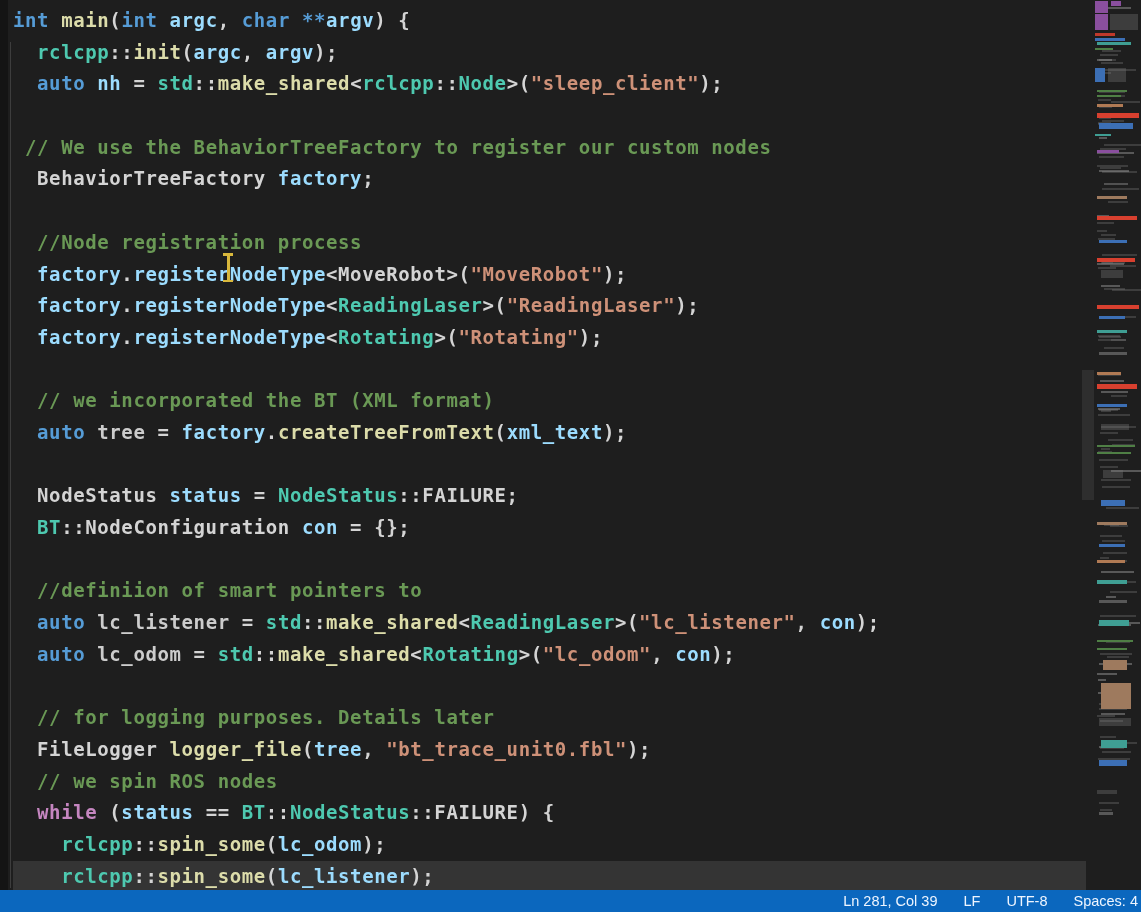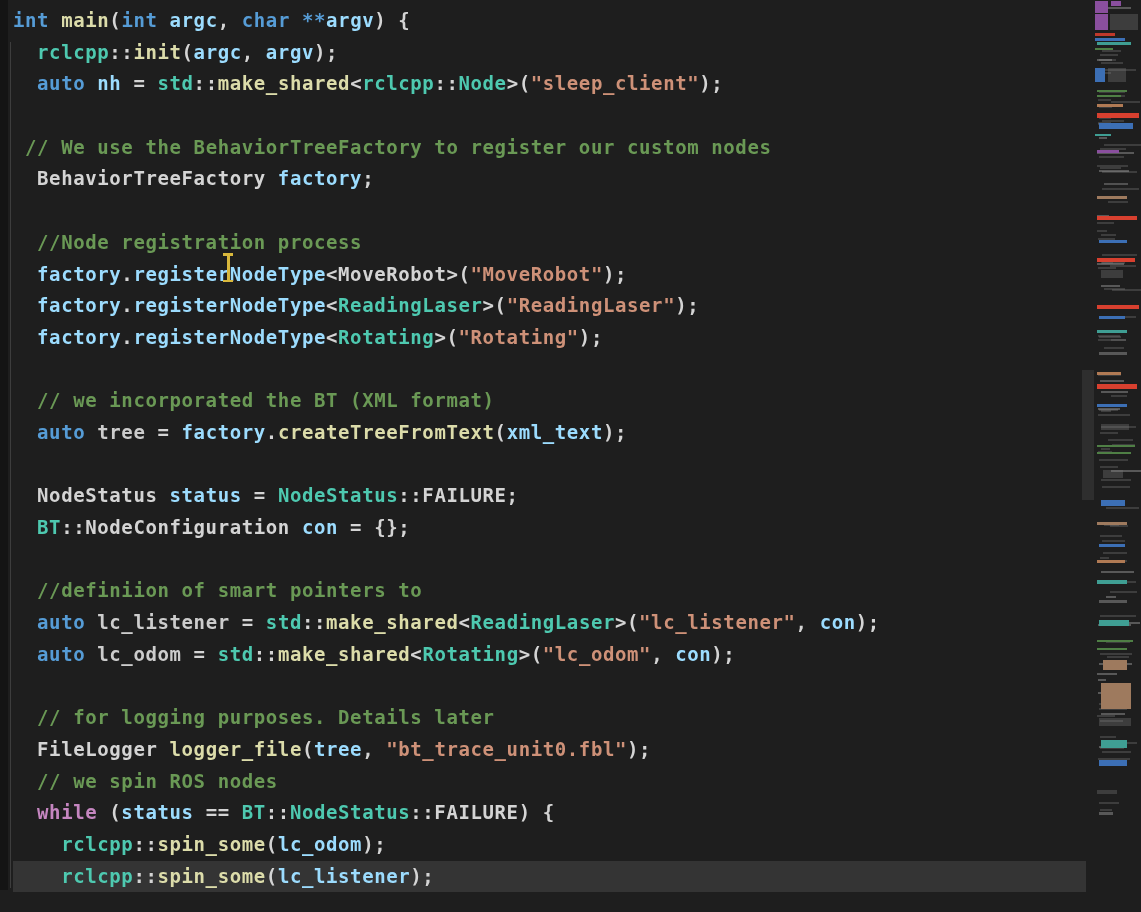--- a/index.html
+++ b/index.html
@@ -219,14 +219,20 @@
       <div class="mbar" style="top: 648px; left: 2px; width: 30px; height: 2px; background: rgb(79, 127, 69);"></div>
       <div class="mbar" style="top: 660px; left: 8px; width: 24px; height: 10px; background: rgb(158, 122, 94);"></div>
       <div class="mbar" style="top: 683px; left: 6px; width: 30px; height: 26px; background: rgb(158, 122, 94);"></div>
       <div class="mbar" style="top: 718px; left: 4px; width: 32px; height: 8px; background: rgba(120, 120, 120, 0.35);"></div>
       <div class="mbar" style="top: 740px; left: 6px; width: 26px; height: 8px; background: rgb(63, 158, 147);"></div>
       <div class="mbar" style="top: 760px; left: 4px; width: 28px; height: 6px; background: rgb(60, 111, 181);"></div>
       <div class="mbar" style="top: 790px; left: 2px; width: 20px; height: 4px; background: rgba(120, 120, 120, 0.35);"></div>
       <div class="mbar" style="top: 812px; left: 4px; width: 14px; height: 3px; background: rgba(160, 160, 160, 0.45);"></div>
     </div>
 
+  <div class="statusbar">
+    <span class="sitem">Ln 281, Col 39</span>
+    <span class="sitem">LF</span>
+    <span class="sitem">UTF-8</span>
+    <span class="sitem">Spaces: 4</span>
+  </div>
 
 </div>
 
 </body></html>

